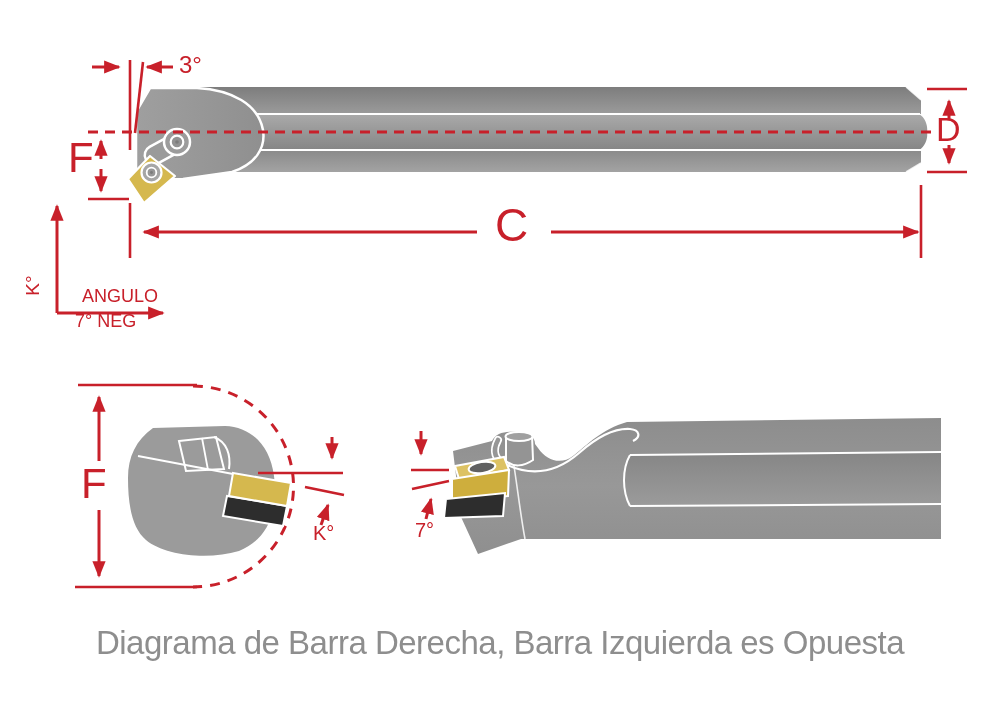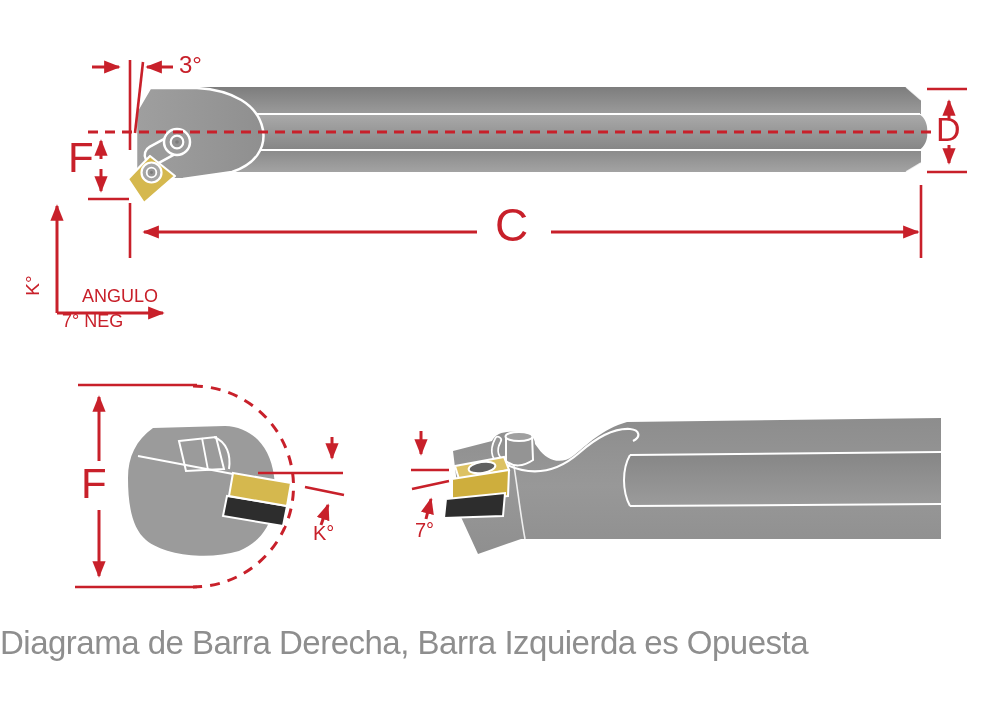--- a/index.html
+++ b/index.html
@@ -11,26 +11,26 @@
   .lbl{
     position:absolute;color:#c8202a;line-height:1;white-space:nowrap;
     font-family:"Liberation Sans", sans-serif;
   }
   .lbl-3deg{left:179px;top:53px;font-size:24px;}
   .lbl-d{left:936px;top:112px;font-size:34px;}
   .lbl-f-top{left:68px;top:137px;font-size:42px;}
   .lbl-c{left:495px;top:202px;font-size:46px;}
   .lbl-kaxis{left:22px;top:276px;font-size:19px;transform:rotate(-90deg);}
   .lbl-angulo1{left:82px;top:287px;font-size:18px;}
-  .lbl-angulo2{left:62px;top:312px;font-size:18px;text-align:center;}
+  .lbl-angulo2{left:75px;top:312px;font-size:18px;text-align:center;}
   .lbl-f-end{left:81px;top:463px;font-size:42px;}
   .lbl-k-end{left:313px;top:523px;font-size:20px;}
   .lbl-7-side{left:415px;top:520px;font-size:20px;}
   .lbl-title{
-    left:0;top:626px;width:1000px;text-align:left;
+    left:0;top:626px;width:1000px;text-align:center;
     font-size:33px;color:#8e8e8e;letter-spacing:-0.5px;
   }
   .r{stroke:#c8202a;stroke-width:3;fill:none;}
   .rthin{stroke:#c8202a;stroke-width:2.6;fill:none;}
   .wline{stroke:#ffffff;fill:none;}
 </style>
 </head>
 <body>
 
 <div id="stage">

